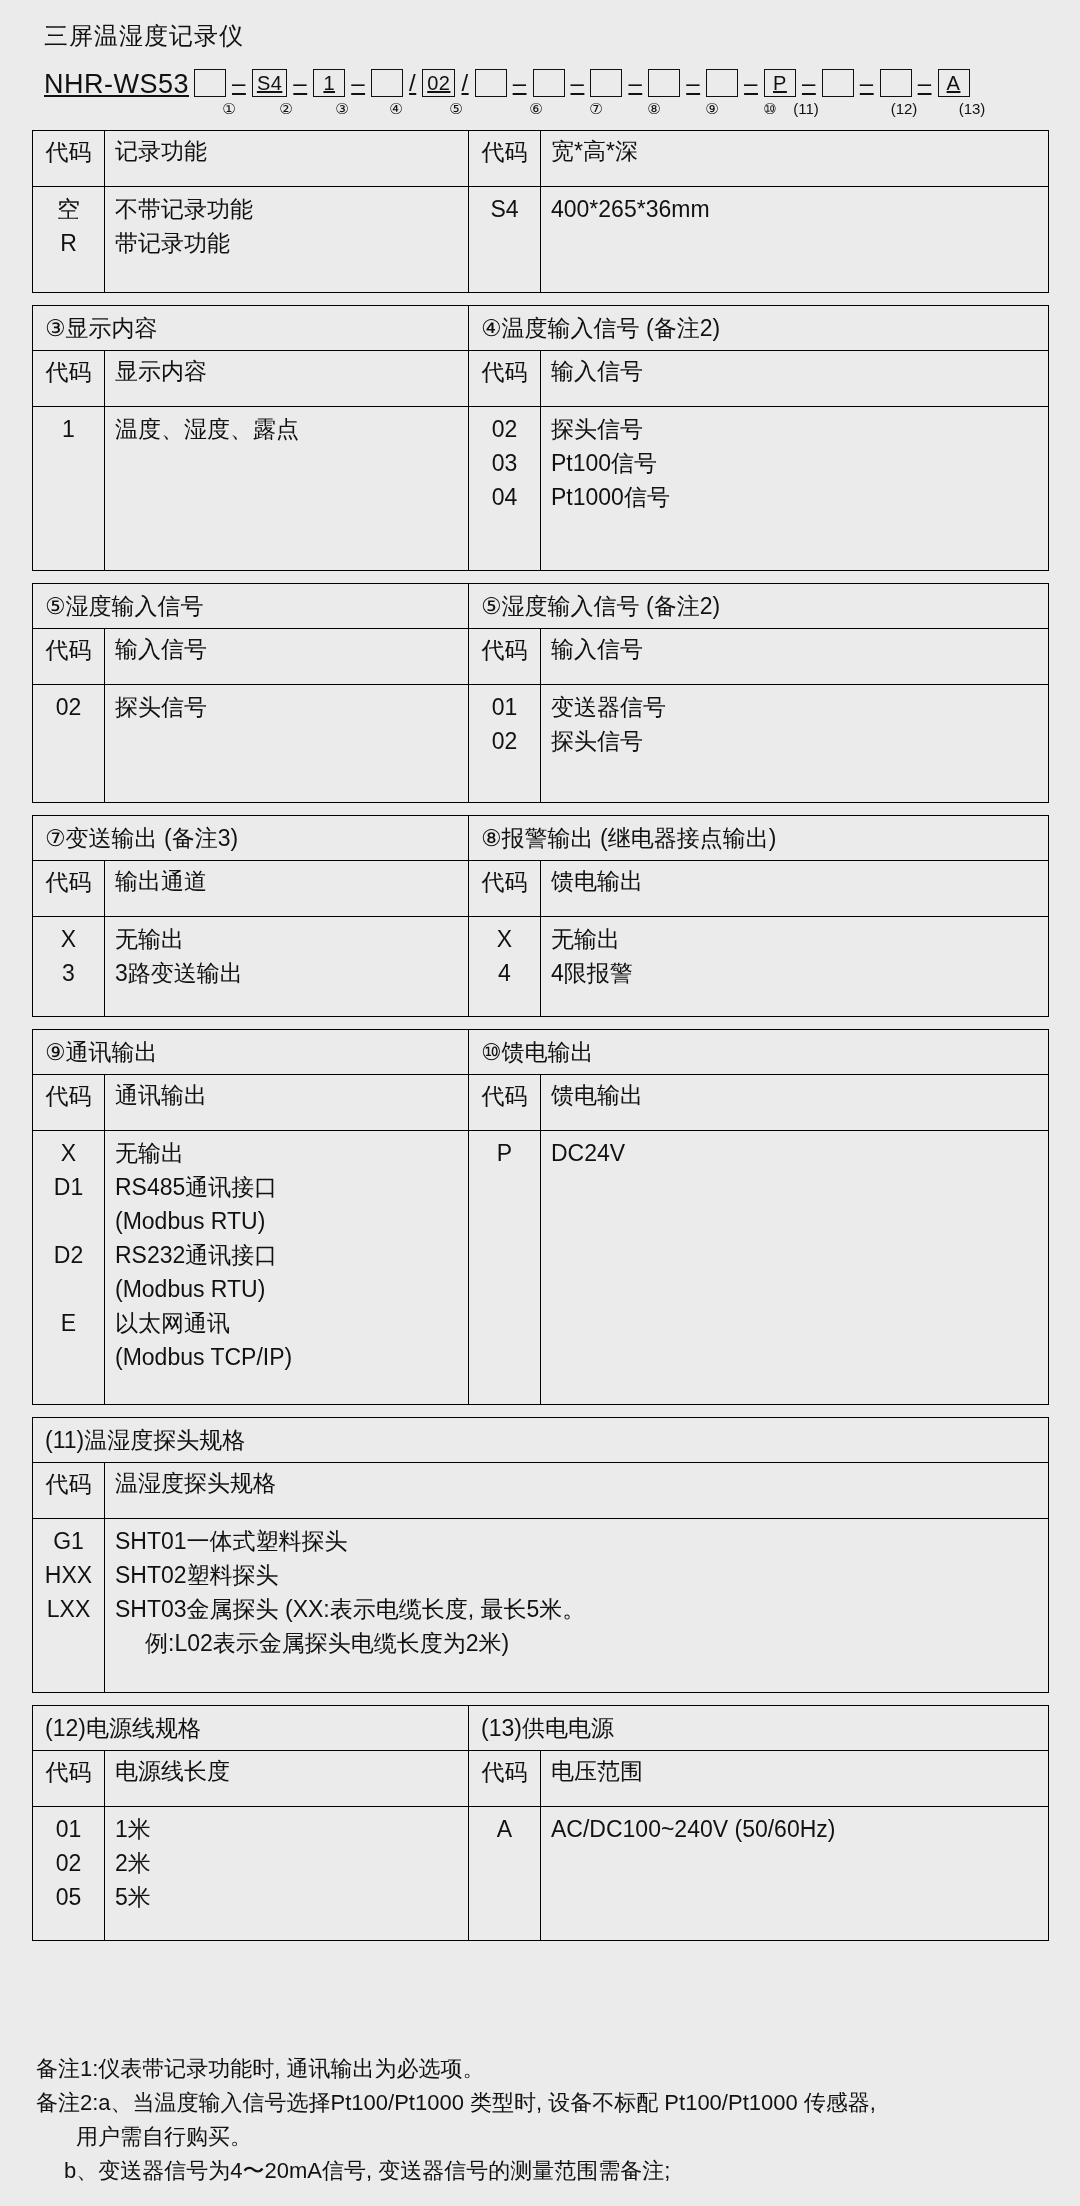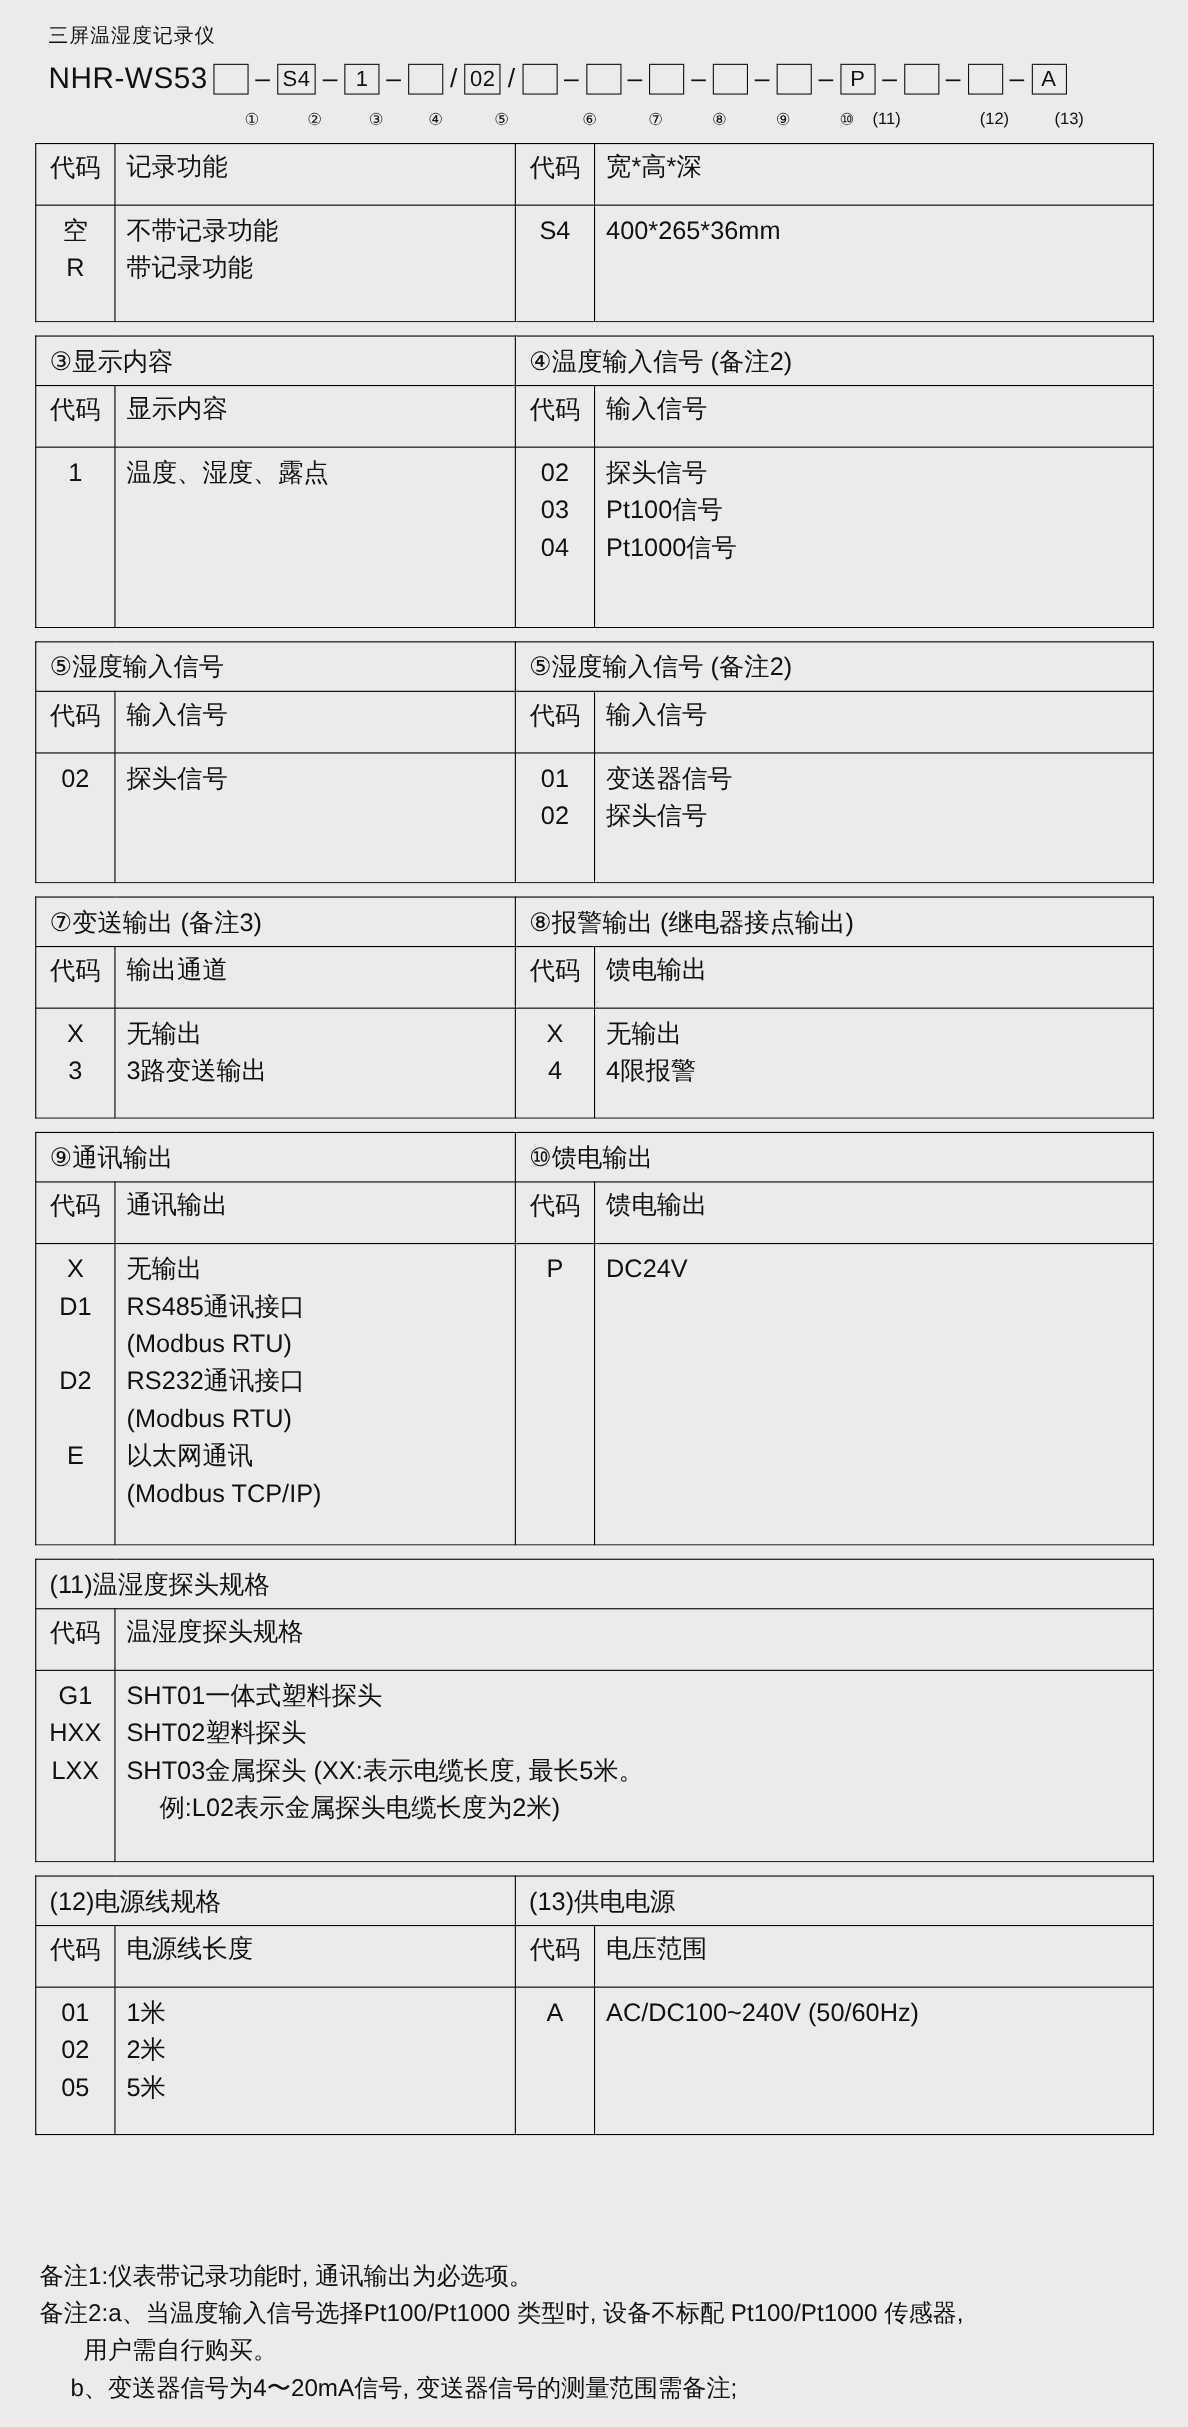--- a/index.html
+++ b/index.html
@@ -19,34 +19,34 @@
     width: 1080px;
     height: 2206px;
     background: #ebebeb;
     box-sizing: border-box;
     padding: 0;
   }
   .title {
     position: absolute;
     left: 44px;
     top: 20px;
-    font-size: 18px;
+    font-size: 24px;
     letter-spacing: 1px;
     color: #111;
   }
   
   .codeline {
     position: absolute;
     left: 44px;
-    top: 56px;
+    top: 69px;
     display: flex;
-    align-items: center;
     font-size: 27px;
     letter-spacing: 0.5px;
     white-space: nowrap;
+    text-decoration: underline;
   }
   .codeline .txt { margin-right: 2px; }
   .codeline .box {
     display: inline-block;
     border: 1.5px solid #111;
     min-width: 22px;
     height: 26px;
     line-height: 26px;
     text-align: center;
     font-size: 20px;

